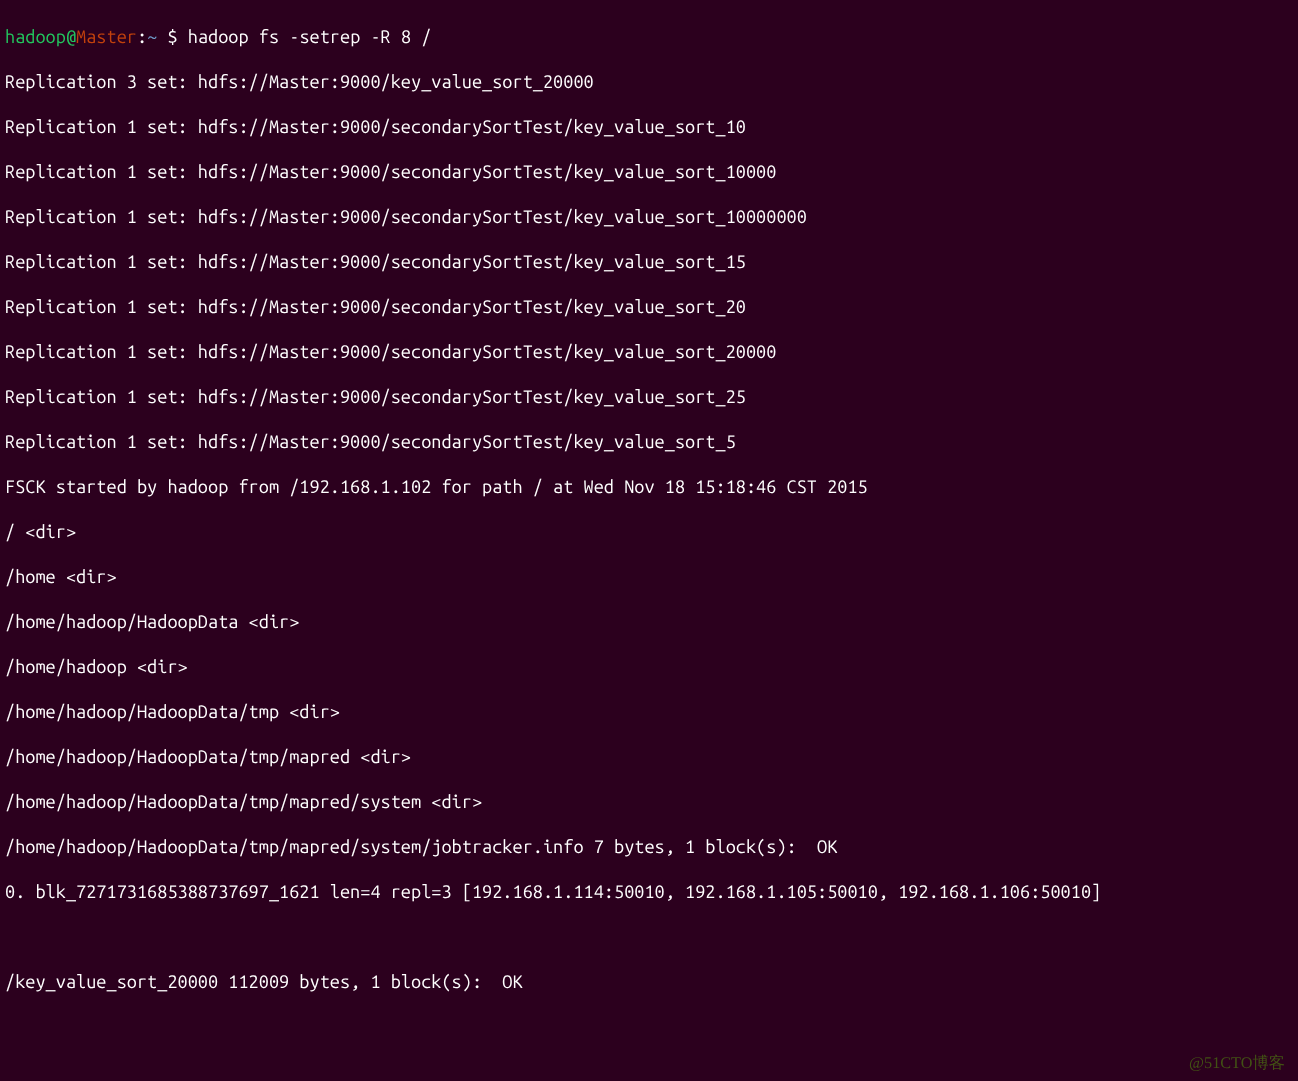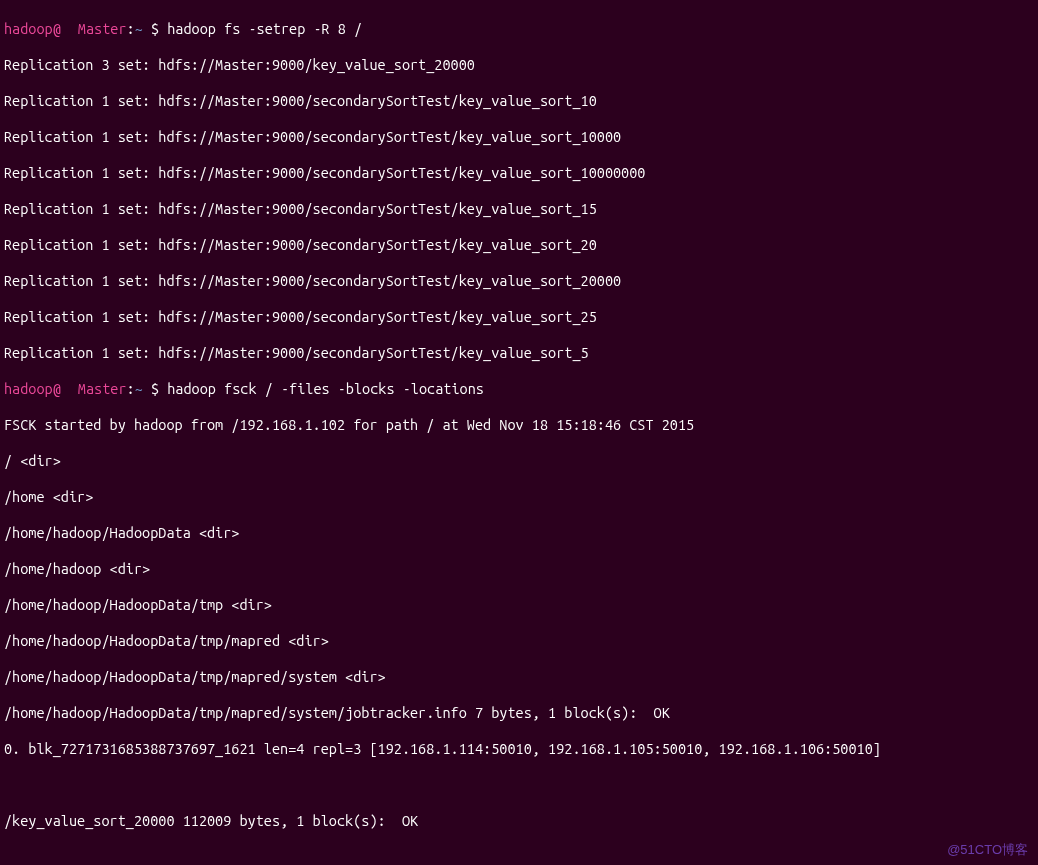--- a/index.html
+++ b/index.html
@@ -12,50 +12,49 @@
     color: #ffffff;
     width: 1038px;
     height: 865px;
     overflow: hidden;
     position: relative;
   }
   .terminal {
     padding: 2px 4px;
     white-space: pre;
   }
-  .prompt-user { color: #ec4899; text-align: right; }
-  .prompt-host { color: #ec4899; padding-left: 17px; }
+  .prompt-user { color: #22c55e; text-align: right; }
+  .prompt-host { color: #c2410c; }
   .prompt-colon { color: #ffffff; }
   .prompt-path { color: #729fcf; }
   .line { display: block; }
   .watermark {
     position: absolute;
     right: 10px;
     bottom: 6px;
-    color: #8b5cf6;
+    color: #4d7c0f;
     font-size: 13px;
     opacity: 0.65;
-    font-family: Liberation Sans, sans-serif;
+    font-family: Liberation Serif, serif;
   }
 </style>
 </head>
 <body>
 
 <div class="terminal">
 <span class="line"><span class="prompt-user">hadoop</span><span class="prompt-user">@</span><span class="prompt-host">Master</span><span class="prompt-colon">:</span><span class="prompt-path">~</span><span> $ </span><span>hadoop fs -setrep -R 8 /</span></span>
 <span class="line">Replication 3 set: hdfs://Master:9000/key_value_sort_20000</span>
 <span class="line">Replication 1 set: hdfs://Master:9000/secondarySortTest/key_value_sort_10</span>
 <span class="line">Replication 1 set: hdfs://Master:9000/secondarySortTest/key_value_sort_10000</span>
 <span class="line">Replication 1 set: hdfs://Master:9000/secondarySortTest/key_value_sort_10000000</span>
 <span class="line">Replication 1 set: hdfs://Master:9000/secondarySortTest/key_value_sort_15</span>
 <span class="line">Replication 1 set: hdfs://Master:9000/secondarySortTest/key_value_sort_20</span>
 <span class="line">Replication 1 set: hdfs://Master:9000/secondarySortTest/key_value_sort_20000</span>
 <span class="line">Replication 1 set: hdfs://Master:9000/secondarySortTest/key_value_sort_25</span>
 <span class="line">Replication 1 set: hdfs://Master:9000/secondarySortTest/key_value_sort_5</span>
-<span class="line"><span class="prompt-user">hadoop</span><span class="prompt-user">@</span><span class="prompt-host">Master</span><span class="prompt-colon">:</span><span class="prompt-path">~</span><span> $ </span><span>hadoop fsck / -files -blocks -locations</span></span>
 <span class="line">FSCK started by hadoop from /192.168.1.102 for path / at Wed Nov 18 15:18:46 CST 2015</span>
 <span class="line">/ &lt;dir&gt;</span>
 <span class="line">/home &lt;dir&gt;</span>
 <span class="line">/home/hadoop/HadoopData &lt;dir&gt;</span>
 <span class="line">/home/hadoop &lt;dir&gt;</span>
 <span class="line">/home/hadoop/HadoopData/tmp &lt;dir&gt;</span>
 <span class="line">/home/hadoop/HadoopData/tmp/mapred &lt;dir&gt;</span>
 <span class="line">/home/hadoop/HadoopData/tmp/mapred/system &lt;dir&gt;</span>
 <span class="line">/home/hadoop/HadoopData/tmp/mapred/system/jobtracker.info 7 bytes, 1 block(s):  OK</span>
 <span class="line">0. blk_7271731685388737697_1621 len=4 repl=3 [192.168.1.114:50010, 192.168.1.105:50010, 192.168.1.106:50010]</span>

